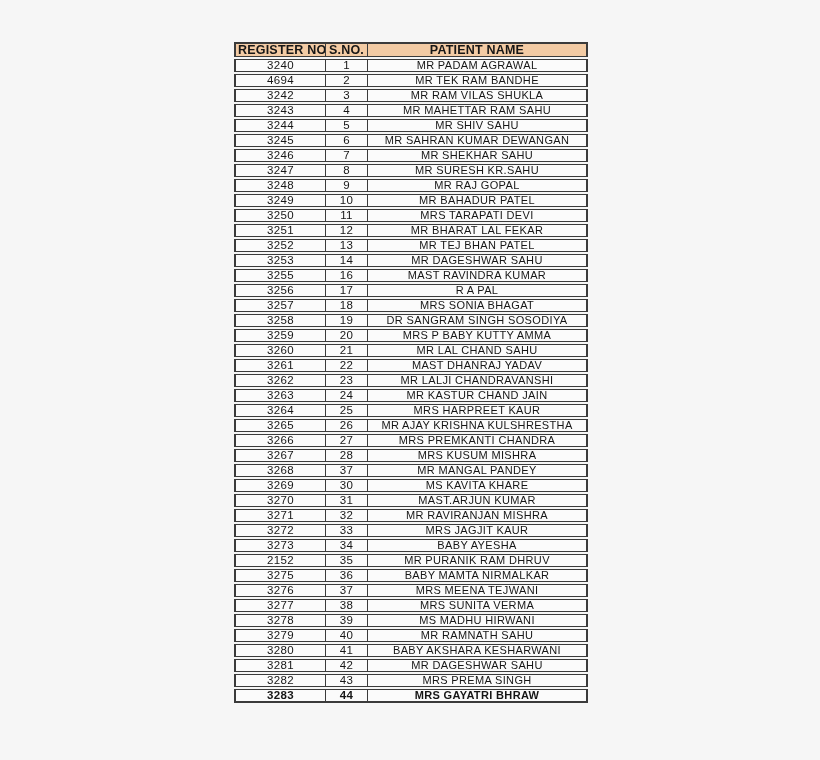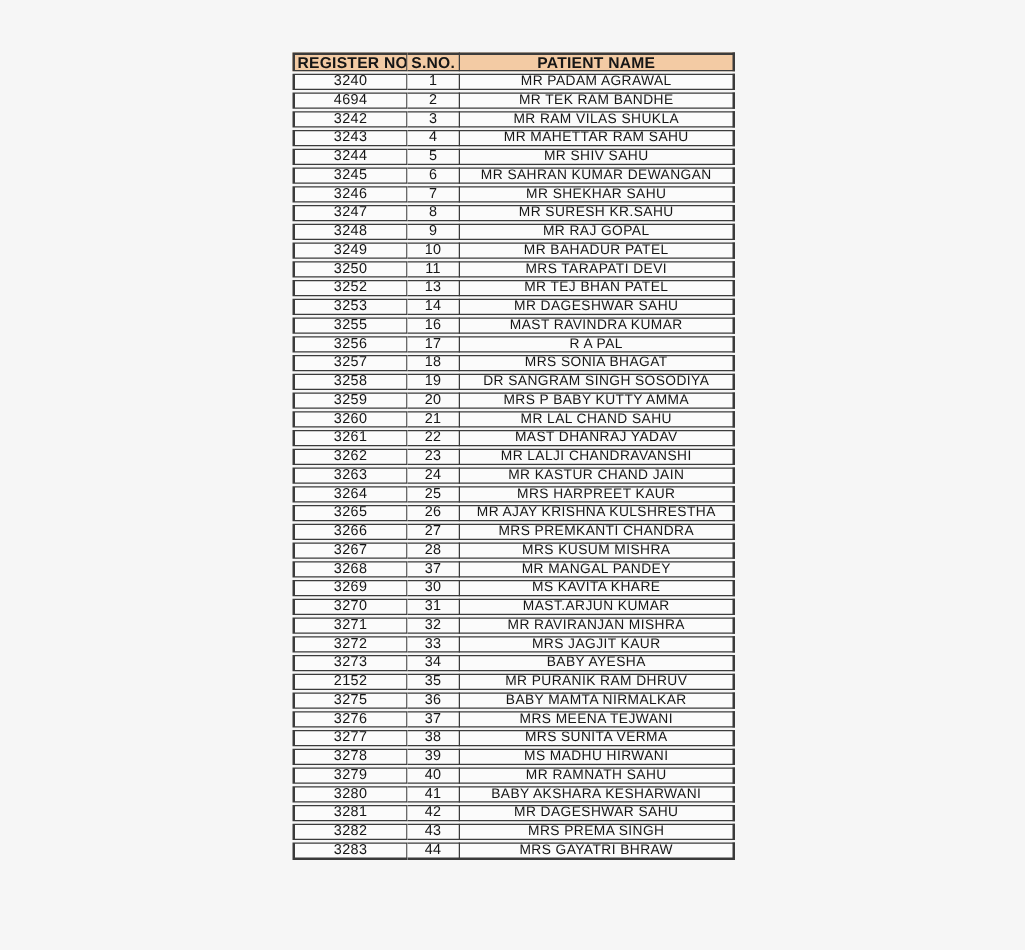--- a/index.html
+++ b/index.html
@@ -49,21 +49,21 @@
     line-height: 12px;
     letter-spacing: 0.2px;
   }
   td {
     font-size: 11px;
     height: 13px;
     line-height: 11px;
     letter-spacing: 0.35px;
   }
   td.col-reg, td.col-sno { font-size: 11.5px; }
-  tbody tr:last-child td { border-bottom: 2px solid #3b3b3b; }
+  tbody tr:last-child td { border-bottom: 2px solid #3b3b3b; font-weight: bold; }
 </style>
 </head>
 <body>
 
 <div class="canvas">
   <table class="patient-table">
     <colgroup>
       <col style="width:92px">
       <col style="width:42px">
       <col style="width:220px">
@@ -125,20 +125,25 @@
     <td class="col-reg">3249</td>
     <td class="col-sno">10</td>
     <td class="col-name">MR BAHADUR PATEL</td>
   </tr>
         <tr>
     <td class="col-reg">3250</td>
     <td class="col-sno">11</td>
     <td class="col-name">MRS TARAPATI DEVI</td>
   </tr>
         <tr>
+    <td class="col-reg">3251</td>
+    <td class="col-sno">12</td>
+    <td class="col-name">MR BHARAT LAL FEKAR</td>
+  </tr>
+        <tr>
     <td class="col-reg">3252</td>
     <td class="col-sno">13</td>
     <td class="col-name">MR TEJ BHAN PATEL</td>
   </tr>
         <tr>
     <td class="col-reg">3253</td>
     <td class="col-sno">14</td>
     <td class="col-name">MR DAGESHWAR SAHU</td>
   </tr>
         <tr>

